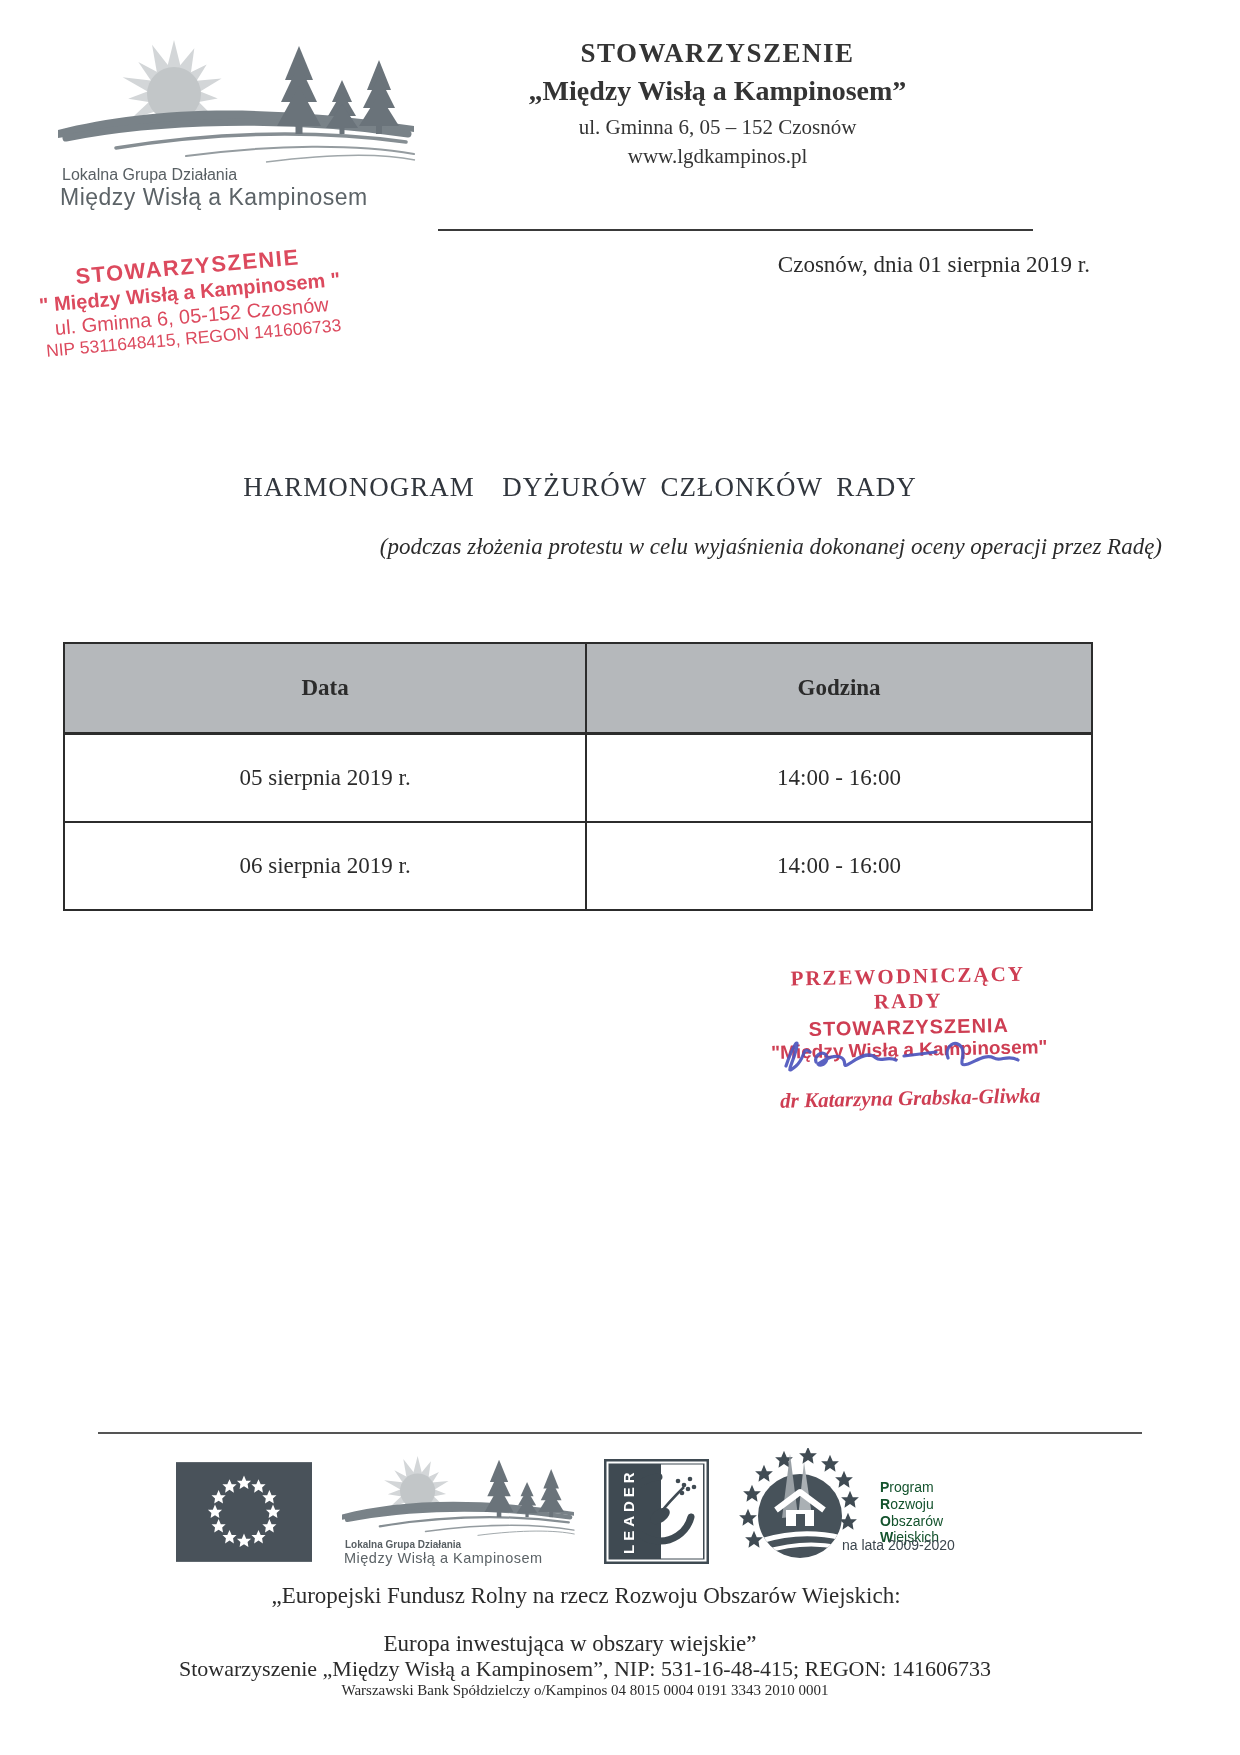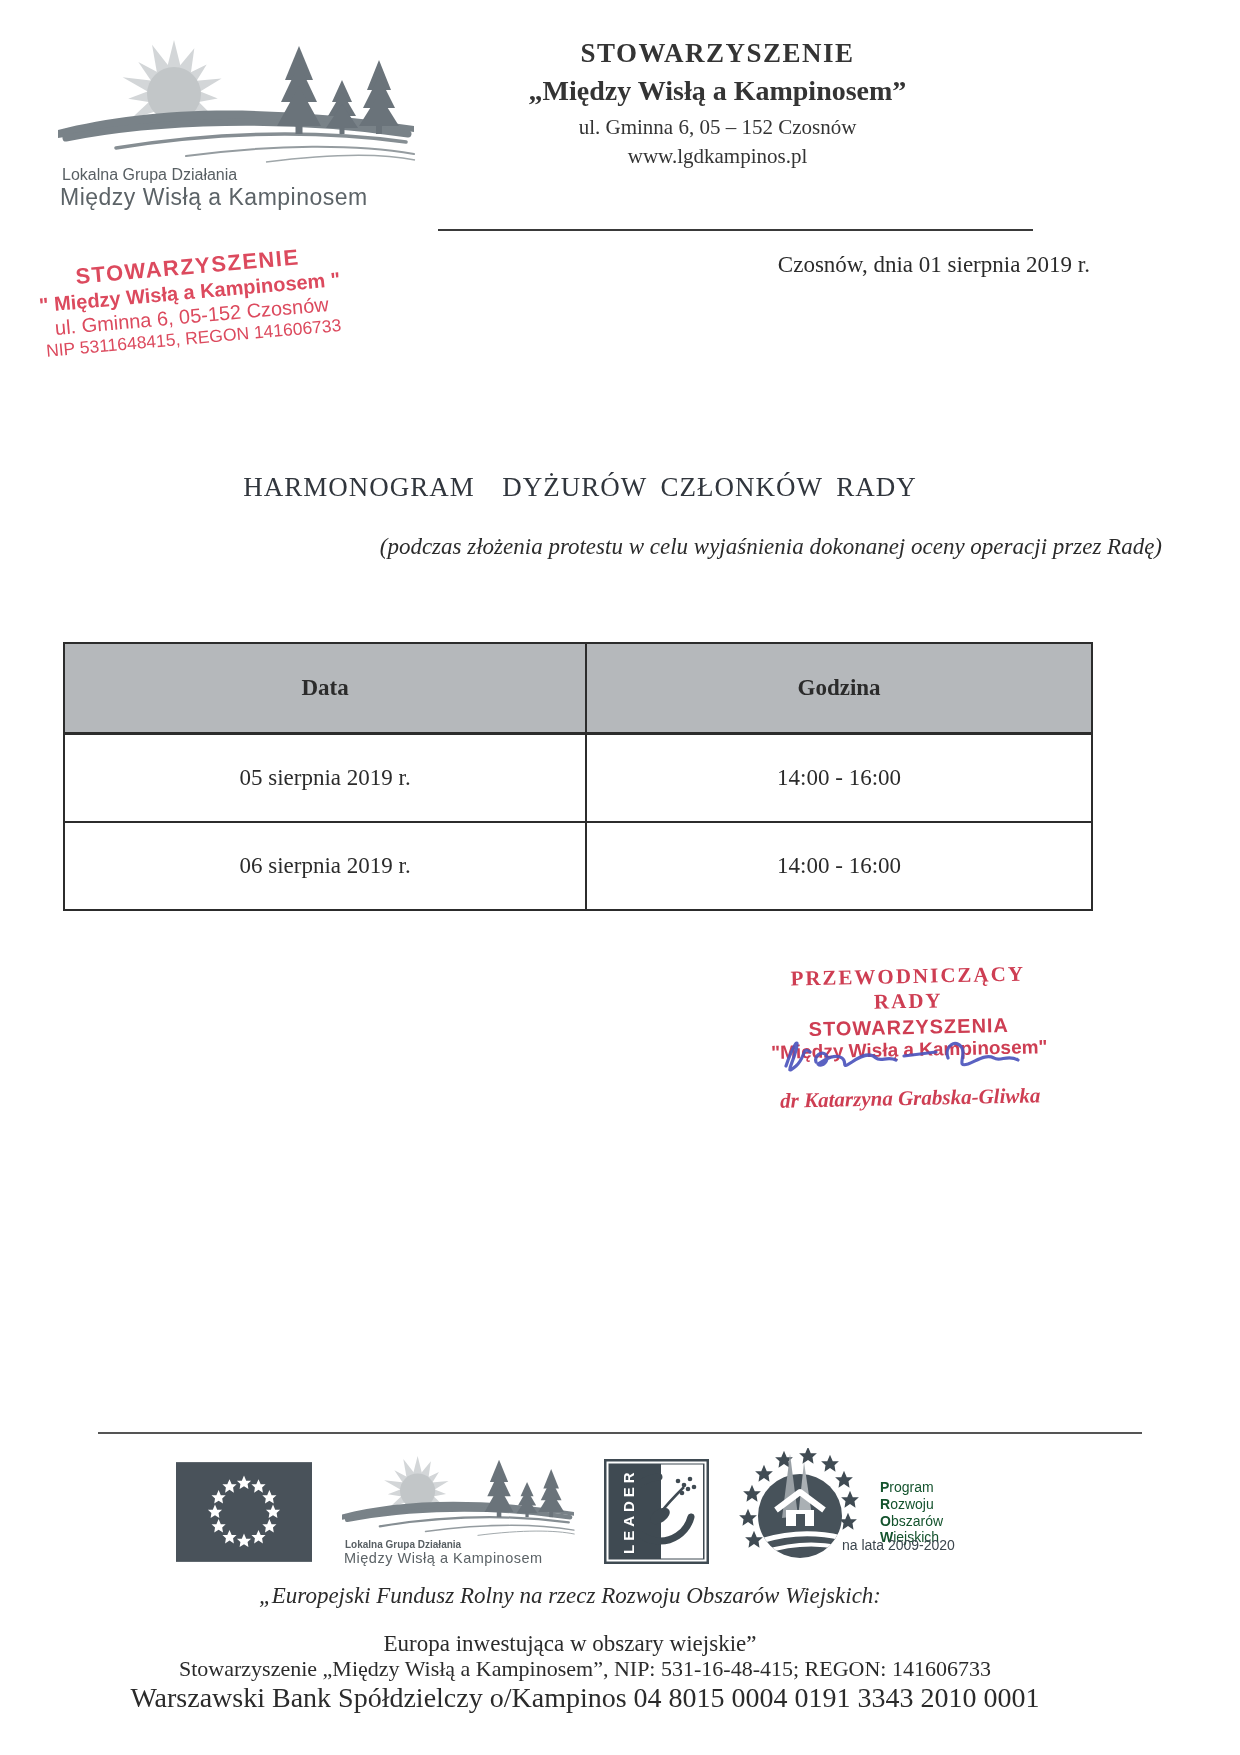--- a/index.html
+++ b/index.html
@@ -53,24 +53,24 @@
   .footer-lgd .logo-caption-sm{font-size:10px;margin:-3px 0 0 7px;font-weight:bold;}
   .footer-lgd .logo-caption-lg{font-size:14.5px;margin:0 0 0 6px;}
   .leader-logo{position:absolute;left:604px;top:1459px;}
   .prow-logo{position:absolute;left:738px;top:1448px;}
   .prow-text{position:absolute;left:880px;top:1479px;font-family:"Liberation Sans",sans-serif;
     font-size:14px;color:#14532d;line-height:1.2;}
   .prow-line{display:block;}
   .prow-line::first-letter{font-weight:bold;}
   .prow-sub{position:absolute;left:842px;top:1537px;font-family:"Liberation Sans",sans-serif;
     font-size:14px;color:#3c464e;}
-  .funding-1{position:absolute;left:0;top:1583px;width:1140px;text-align:center;font-size:23px;font-style:italic;}
+  .funding-1{position:absolute;left:16px;top:1583px;width:1140px;text-align:center;font-size:23px;}
   .funding-2{position:absolute;left:0;top:1611px;width:1140px;text-align:center;font-size:23px;margin-top:20px;}
   .org-1{position:absolute;left:10px;top:1656px;width:1150px;text-align:center;font-size:22px;}
-  .org-2{position:absolute;left:10px;top:1682px;width:1150px;text-align:center;font-size:28px;}
+  .org-2{position:absolute;left:10px;top:1682px;width:1150px;text-align:center;font-size:15px;}
 </style>
 </head>
 <body>
 
 <svg width="0" height="0" style="position:absolute" aria-hidden="true">
   <defs>
     <path id="star5" d="M0,-7.5 L2.2,-2.3 L7.1,-2.3 L3.6,0.9 L4.4,6.1 L0,3.2 L-4.4,6.1 L-3.6,0.9 L-7.1,-2.3 L-2.2,-2.3 Z"></path>
     <symbol id="lgd-logo" viewBox="0 0 360 132">
       <g transform="translate(118,60)" fill="#d3d6d8">
         <polygon points="0,-54 8,-22 -8,-22"></polygon>

